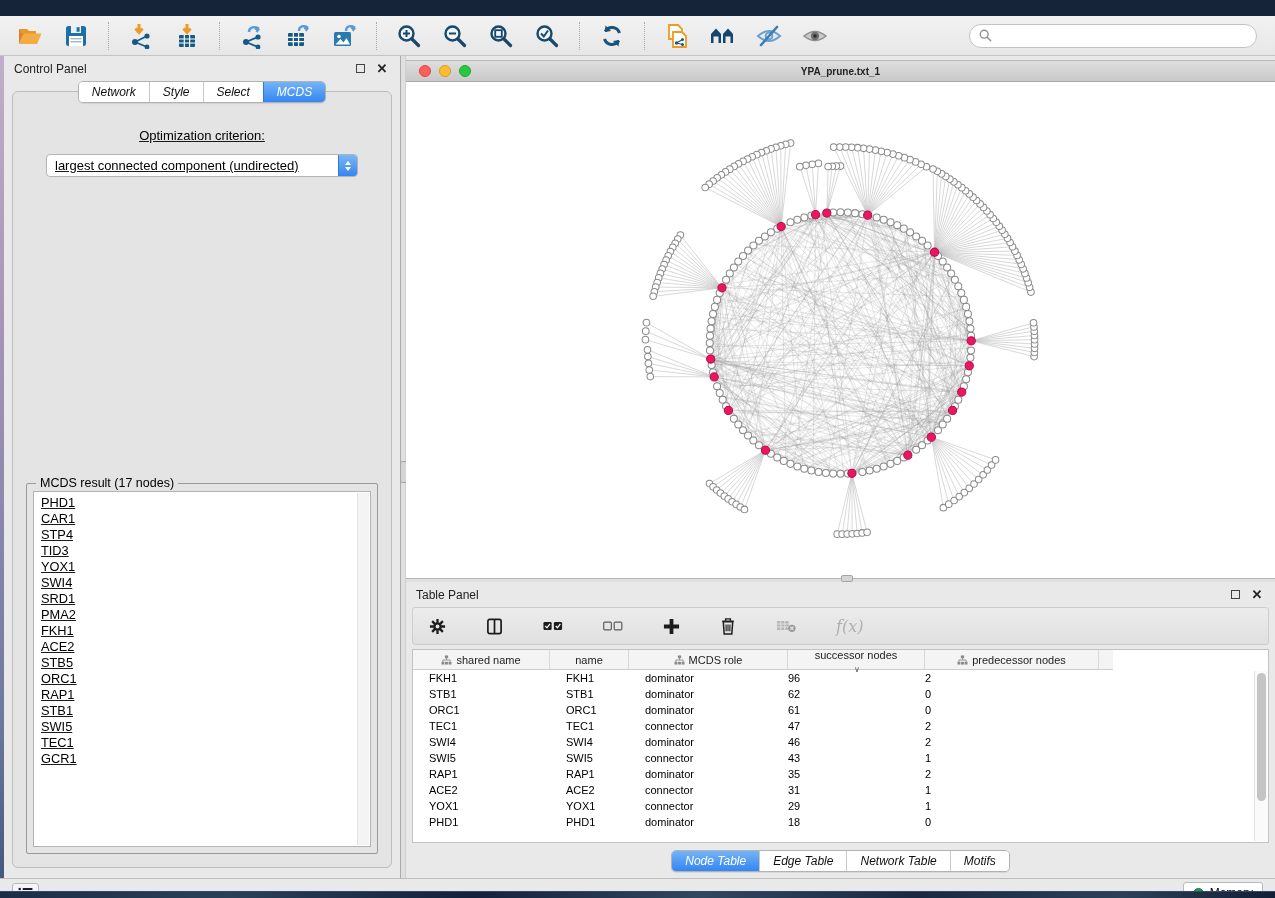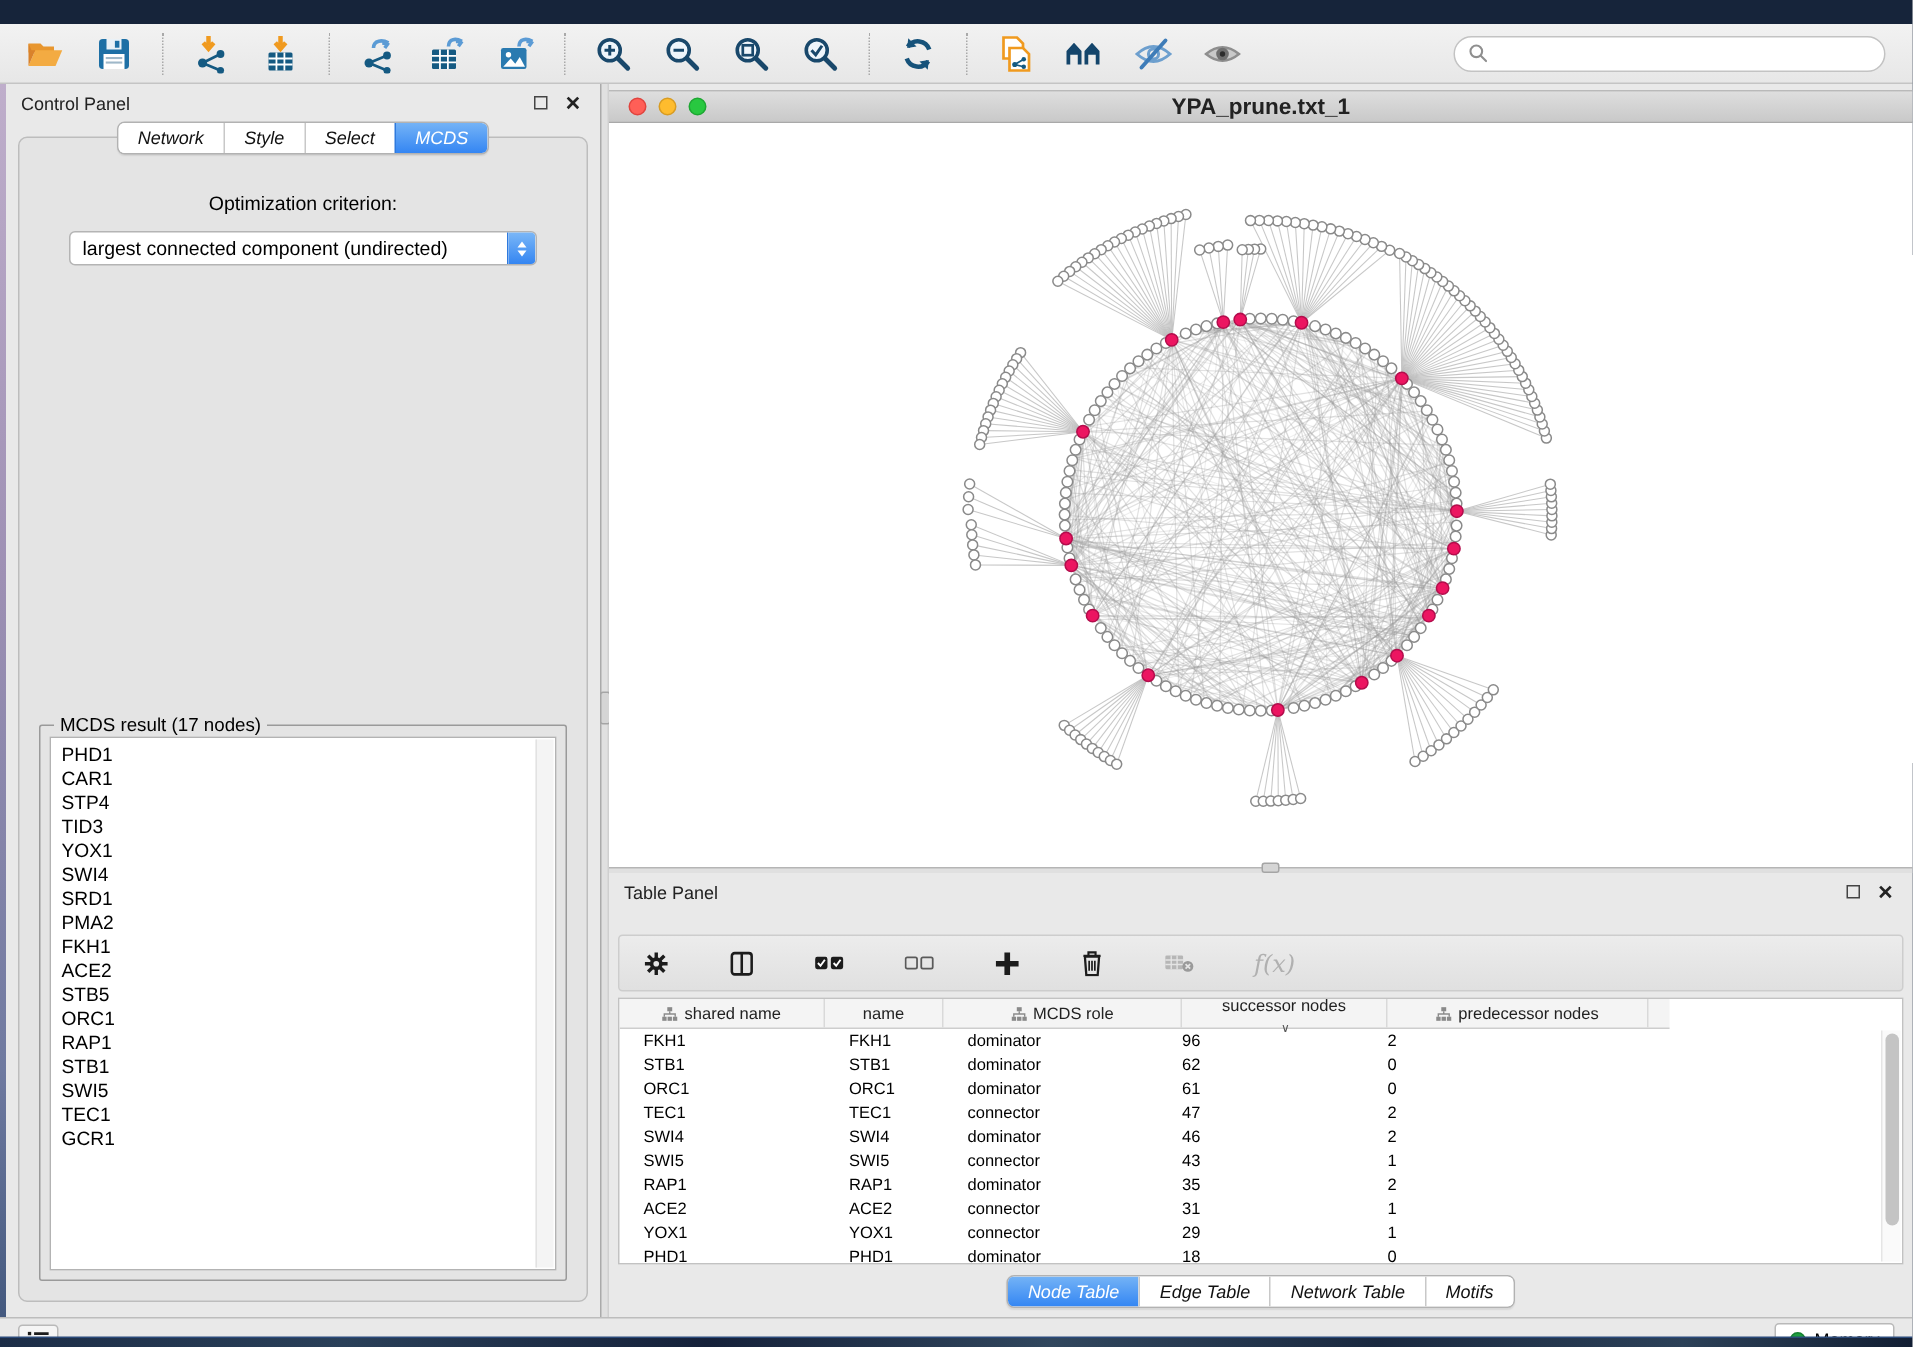--- a/index.html
+++ b/index.html
@@ -34,21 +34,21 @@
   .ph-btn { width:16px; height:16px; display:flex; align-items:center; justify-content:center; color:#333; margin-left:6px; font-size:11px; }
   .float-glyph { width:9px; height:9px; border:1.5px solid #444; display:inline-block; }
   .close-glyph { font-weight:bold; font-size:13px; color:#222; line-height:9px; }
   .tabrow { display:flex; justify-content:center; flex:none; position:relative; z-index:2; }
   .seg { display:inline-flex; background:#fff; border:1px solid #b2b2b2; border-radius:5px; overflow:hidden;
     box-shadow:0 1px 1px rgba(0,0,0,.08);font-style:italic; }
   .seg .tab { padding:3px 13px; font-size:12px; color:#111; border-left:1px solid #c8c8c8; background:#fff; }
   .seg .tab:first-child { border-left:none; }
   .seg .tab.active { background:linear-gradient(#74b3f6,#3486f3); color:#fff; border-left-color:#2f7add; }
   .cp-content { flex:1; margin:-12px 8px 10px; padding-top:12px; border:1px solid #bdbdbd; border-radius:6px;
-    background:#e4e4e4; display:flex; flex-direction:column; min-height:0; }
+    background:#e4e4e4; display:flex; flex-direction:column; min-height:0;text-decoration:underline; }
   .opt-label { text-align:center; margin-top:24px; font-size:13px; color:#000; }
   .combo-row { display:flex; justify-content:center; margin-top:11px; }
   .combo { width:312px; height:23px; background:#fff; border:1px solid #b4b4b4; border-radius:4px; display:flex; align-items:center; overflow:hidden; }
   .combo .combo-text { flex:1; font-size:13px; padding:0 8px; color:#000; white-space:nowrap; }
   .combo .stepper { width:19px; height:23px; background:linear-gradient(#7db9f8,#3183f1); border-left:1px solid #2f7add;
     display:flex; flex-direction:column; align-items:center; justify-content:center; gap:2px; border-radius:0 3px 3px 0; }
   .arr-up { width:0; height:0; border-left:3.5px solid transparent; border-right:3.5px solid transparent; border-bottom:4px solid #fff; }
   .arr-dn { width:0; height:0; border-left:3.5px solid transparent; border-right:3.5px solid transparent; border-top:4px solid #fff; }
   .btn-row { display:flex; justify-content:center; gap:14px; margin-top:14px; }
   .mac-btn { background:linear-gradient(#ffffff,#f2f2f2); border:1px solid #ababab; border-radius:5px; padding:3px 15px;
@@ -68,27 +68,27 @@
   
   .rcol { flex:1; display:flex; flex-direction:column; min-width:0; background:#e9e9e9; }
   .net-window { height:522px; flex:none; display:flex; flex-direction:column; padding-top:4px; }
   .net-titlebar { height:22px; flex:none; background:linear-gradient(#dedede,#c9c9c9); border-top:1px solid #b9b9b9;
     border-bottom:1px solid #a9a9a9; display:flex; align-items:center; position:relative; }
   .lights { display:flex; gap:8px; margin-left:13px; }
   .light { width:12px; height:12px; border-radius:50%; }
   .light.red { background:#ff5f57; border:1px solid #e0443e; }
   .light.yellow { background:#febc2e; border:1px solid #d89c22; }
   .light.green { background:#28c840; border:1px solid #1da732; }
-  .net-title { position:absolute; left:0; right:0; text-align:center; font-size:15px; font-weight:bold; color:#222; }
+  .net-title { position:absolute; left:0; right:0; text-align:center; font-size:10px; font-weight:bold; color:#222; }
   .net-canvas { flex:1; background:#fff; position:relative; min-height:0; }
   .hsplit { height:4px; background:#e0e0e0; border-top:1px solid #b5b5b5; position:relative; flex:none; }
   .hsplit .grip { position:absolute; left:50%; top:-4px; width:12px; height:7px; background:#d5d5d5; border:1px solid #a5a5a5; border-radius:2px; }
   
   .tpanel { flex:1; display:flex; flex-direction:column; min-height:0; }
-  .t-toolbar { height:38px; margin:16px 6px 0; background:linear-gradient(#ececec,#e0e0e0); border:1px solid #cdcdcd; border-radius:3px;
+  .t-toolbar { height:38px; margin:0 6px 0; background:linear-gradient(#ececec,#e0e0e0); border:1px solid #cdcdcd; border-radius:3px;
     display:flex; align-items:center; gap:40px; padding:0 16px; flex:none; }
   .t-toolbar .ticon { display:flex; align-items:center; justify-content:center; }
   .fx { font-family:"DejaVu Serif", serif; font-style:italic; font-size:16px; color:#b0b0b0; }
   .tablewrap { flex:1; margin:4px 6px 0; background:#fff; border:1px solid #c2c2c2; position:relative; overflow:hidden; min-height:0; }
   .thead { display:flex; height:20px; border-bottom:1px solid #cdcdcd; background:#f4f4f4; width:700px; }
   .th { display:flex; align-items:center; justify-content:center; gap:4px; font-size:11px; color:#222; border-right:1px solid #d9d9d9; }
   .col0 { width:137px; } .col1 { width:79px; } .col2 { width:159px; } .col3 { width:137px;flex-direction:column; } .col4 { width:174px; }
   .sortv { font-size:8px; color:#555; margin-left:2px; }
   .trow { display:flex; height:16px; align-items:center; }
   .td { font-size:11px; color:#000; padding-left:16px; }

